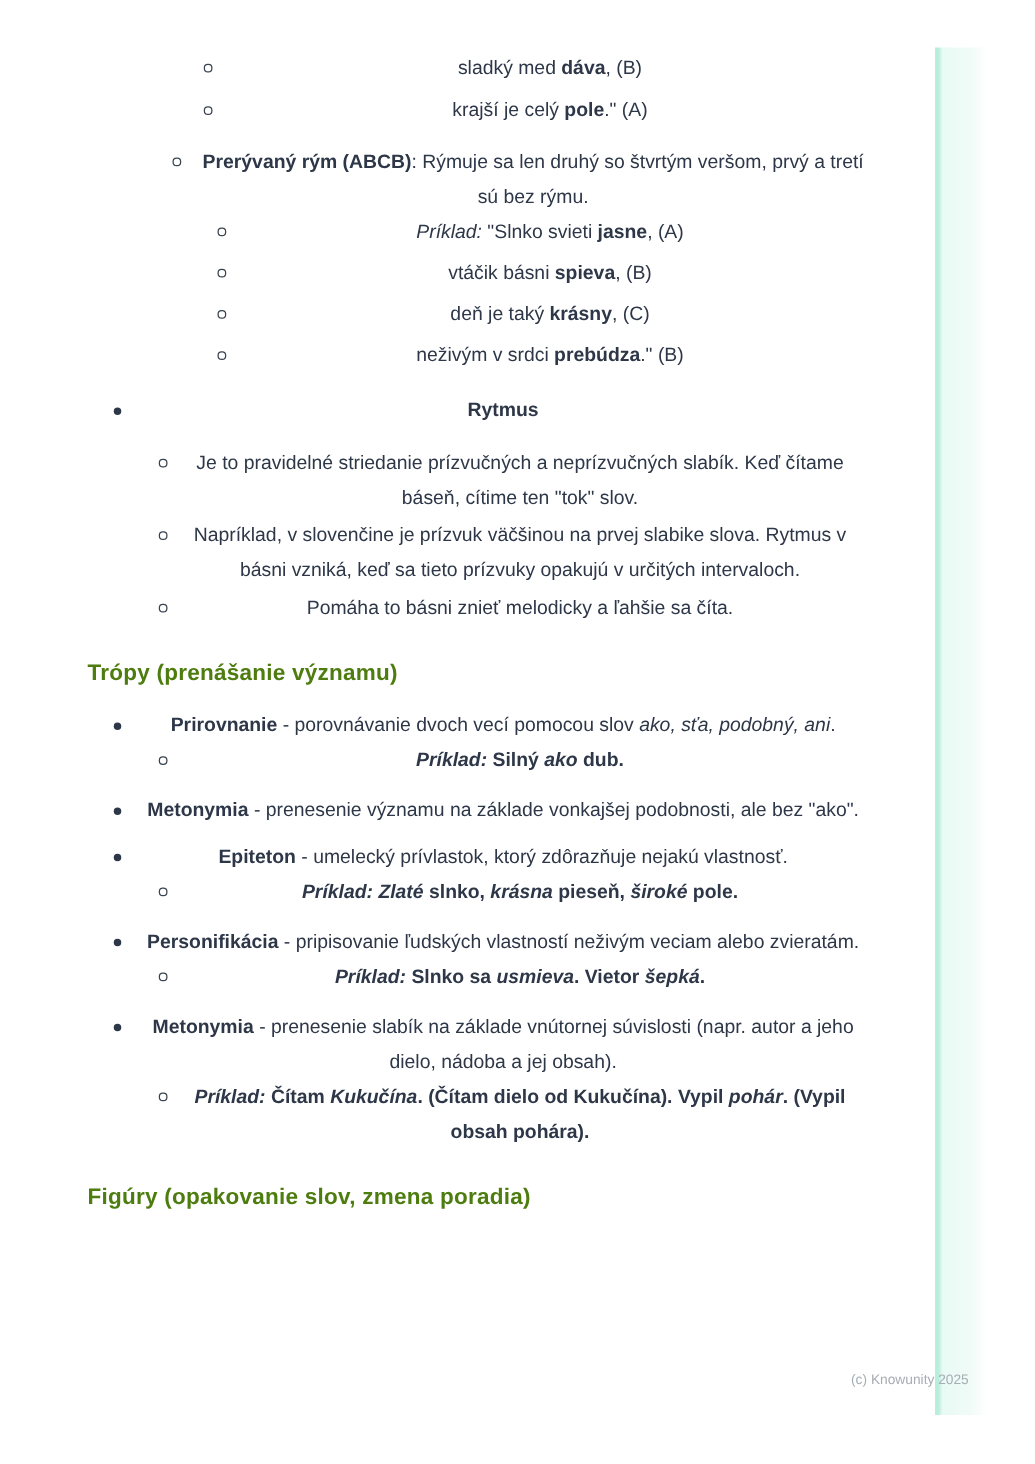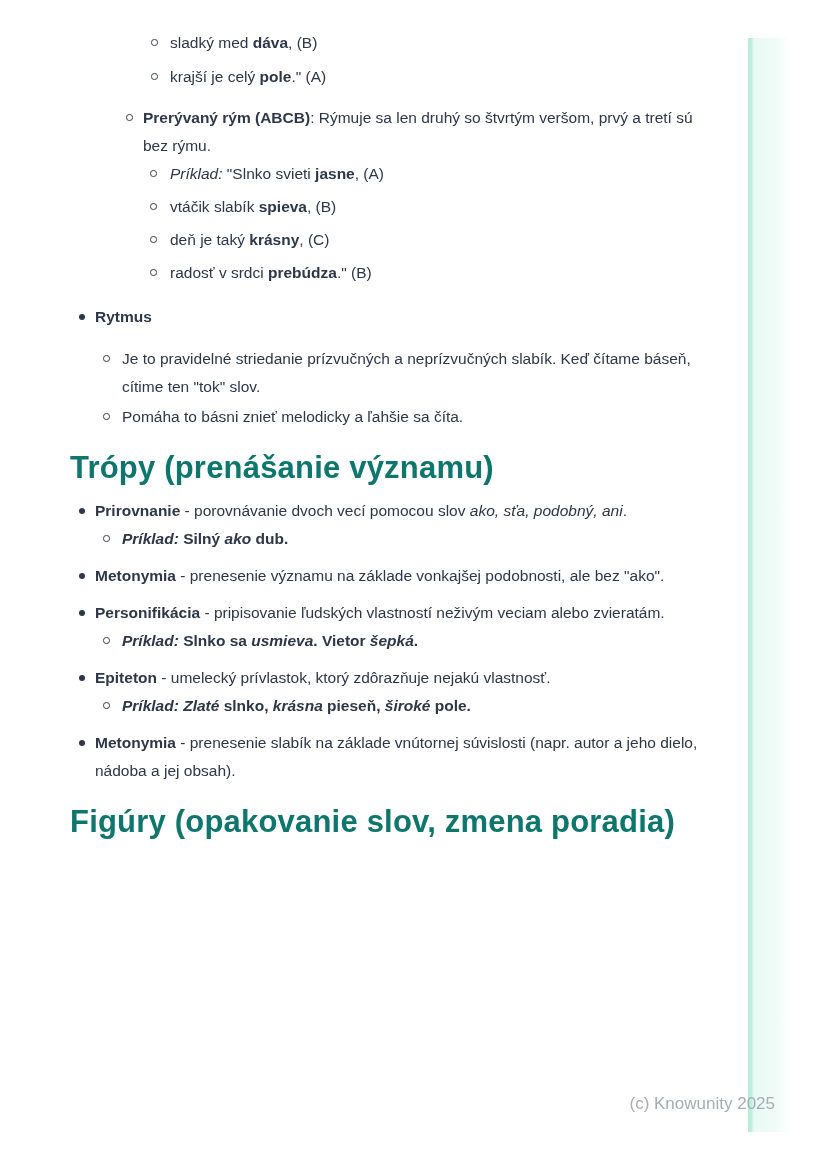--- a/index.html
+++ b/index.html
@@ -21,21 +21,21 @@
       #e9faf4 6px, #f0fbf7 28px,
       rgba(240,251,247,0.0) 42px);
     z-index: 1;
   }
   .content {
     position: absolute;
     left: 70px; top: 29px;
     width: 640px;
     z-index: 2;
   }
-  ul { list-style: none; margin: 0; padding: 0; }
+  ul { list-style: none; margin: 12px; padding: 0; text-align: center; }
   li { position: relative; }
   .ring {
     position: absolute;
     width: 4.5px; height: 4.5px;
     border: 1.5px solid #39434f;
     border-radius: 50%;
     top: 10px;
   }
   .disc {
     position: absolute;
@@ -64,32 +64,32 @@
   
   .sub2 { margin-top: 14px; }
   .sub2 > li { padding-left: 27px; margin-top: 2px; }
   .sub2 > li:first-child { margin-top: 0; }
   .sub2 > li > .ring { left: 8px; }
   
   .ul-terms > li { margin-top: 9px; }
   .ul-terms > li:first-child { margin-top: 0; }
   .ul-terms .sub2 { margin-top: 0; font-weight: bold; }
   h2 {
-    font-size: 31px; line-height: 30px;
+    font-size: 18px; line-height: 30px;
     font-weight: 700;
-    color: #0f766e;
+    color: #4d7c0f;
     margin: 22px 0 14px 0;
     letter-spacing: 0.2px;
   }
   .b { font-weight: 700; }
   .i { font-style: italic; }
   .footer-note {
     position: absolute;
     top: 1097px; right: 53px;
-    font-size: 17px; line-height: 14px;
+    font-size: 11px; line-height: 14px;
     color: #a6adb4;
     z-index: 3;
   }
 </style>
 </head>
 <body>
 
 <div class="accent-bar"></div>
 
 <div class="content">
@@ -109,45 +109,49 @@
     <li>
       <span class="ring"></span>
       <span><span class="b">Prerývaný rým (ABCB)</span><span>: Rýmuje sa len druhý so štvrtým veršom, prvý a tretí sú bez rýmu.</span></span>
       <ul class="sub4">
         <li>
           <span class="ring"></span>
           <span><span class="i">Príklad:</span><span> "Slnko svieti </span><span class="b">jasne</span><span>, (A)</span></span>
         </li>
         <li>
           <span class="ring"></span>
-          <span><span>vtáčik slabík </span><span class="b">spieva</span><span>, (B)</span></span>
+          <span><span>vtáčik básni </span><span class="b">spieva</span><span>, (B)</span></span>
         </li>
         <li>
           <span class="ring"></span>
           <span><span>deň je taký </span><span class="b">krásny</span><span>, (C)</span></span>
         </li>
         <li>
           <span class="ring"></span>
-          <span><span>radosť v srdci </span><span class="b">prebúdza</span><span>." (B)</span></span>
+          <span><span>neživým v srdci </span><span class="b">prebúdza</span><span>." (B)</span></span>
         </li>
       </ul>
     </li>
   </ul>
 
   <ul class="ul-l1 ul-rytmus">
     <li>
       <span class="disc"></span>
       <span><span class="b">Rytmus</span></span>
       <ul class="sub2">
         <li>
           <span class="ring"></span>
           <span><span>Je to pravidelné striedanie prízvučných a neprízvučných slabík. Keď čítame báseň, cítime ten "tok" slov.</span></span>
         </li>
         <li>
           <span class="ring"></span>
+          <span><span>Napríklad, v slovenčine je prízvuk väčšinou na prvej slabike slova. Rytmus v básni vzniká, keď sa tieto prízvuky opakujú v určitých intervaloch.</span></span>
+        </li>
+        <li>
+          <span class="ring"></span>
           <span><span>Pomáha to básni znieť melodicky a ľahšie sa číta.</span></span>
         </li>
       </ul>
     </li>
   </ul>
 
   <h2>Trópy (prenášanie významu)</h2>
 
   <ul class="ul-l1 ul-terms">
     <li>
@@ -159,41 +163,47 @@
           <span><span class="i">Príklad:</span><span> Silný </span><span class="i">ako</span><span> dub.</span></span>
         </li>
       </ul>
     </li>
     <li>
       <span class="disc"></span>
       <span><span class="b">Metonymia</span><span> - prenesenie významu na základe vonkajšej podobnosti, ale bez "ako".</span></span>
     </li>
     <li>
       <span class="disc"></span>
+      <span><span class="b">Epiteton</span><span> - umelecký prívlastok, ktorý zdôrazňuje nejakú vlastnosť.</span></span>
+      <ul class="sub2">
+        <li>
+          <span class="ring"></span>
+          <span><span class="i">Príklad:</span><span> </span><span class="i">Zlaté</span><span> slnko, </span><span class="i">krásna</span><span> pieseň, </span><span class="i">široké</span><span> pole.</span></span>
+        </li>
+      </ul>
+    </li>
+    <li>
+      <span class="disc"></span>
       <span><span class="b">Personifikácia</span><span> - pripisovanie ľudských vlastností neživým veciam alebo zvieratám.</span></span>
       <ul class="sub2">
         <li>
           <span class="ring"></span>
           <span><span class="i">Príklad:</span><span> Slnko sa </span><span class="i">usmieva</span><span>. Vietor </span><span class="i">šepká</span><span>.</span></span>
         </li>
       </ul>
     </li>
     <li>
       <span class="disc"></span>
-      <span><span class="b">Epiteton</span><span> - umelecký prívlastok, ktorý zdôrazňuje nejakú vlastnosť.</span></span>
-      <ul class="sub2">
-        <li>
-          <span class="ring"></span>
-          <span><span class="i">Príklad:</span><span> </span><span class="i">Zlaté</span><span> slnko, </span><span class="i">krásna</span><span> pieseň, </span><span class="i">široké</span><span> pole.</span></span>
-        </li>
-      </ul>
-    </li>
-    <li>
-      <span class="disc"></span>
       <span><span class="b">Metonymia</span><span> - prenesenie slabík na základe vnútornej súvislosti (napr. autor a jeho dielo, nádoba a jej obsah).</span></span>
+      <ul class="sub2">
+        <li>
+          <span class="ring"></span>
+          <span><span class="i">Príklad:</span><span> Čítam </span><span class="i">Kukučína</span><span>. (Čítam dielo od Kukučína). Vypil </span><span class="i">pohár</span><span>. (Vypil obsah pohára).</span></span>
+        </li>
+      </ul>
     </li>
   </ul>
 
   <h2>Figúry (opakovanie slov, zmena poradia)</h2>
 
 </div>
 
 <div class="footer-note">(c) Knowunity 2025</div>
 
 </body></html>

